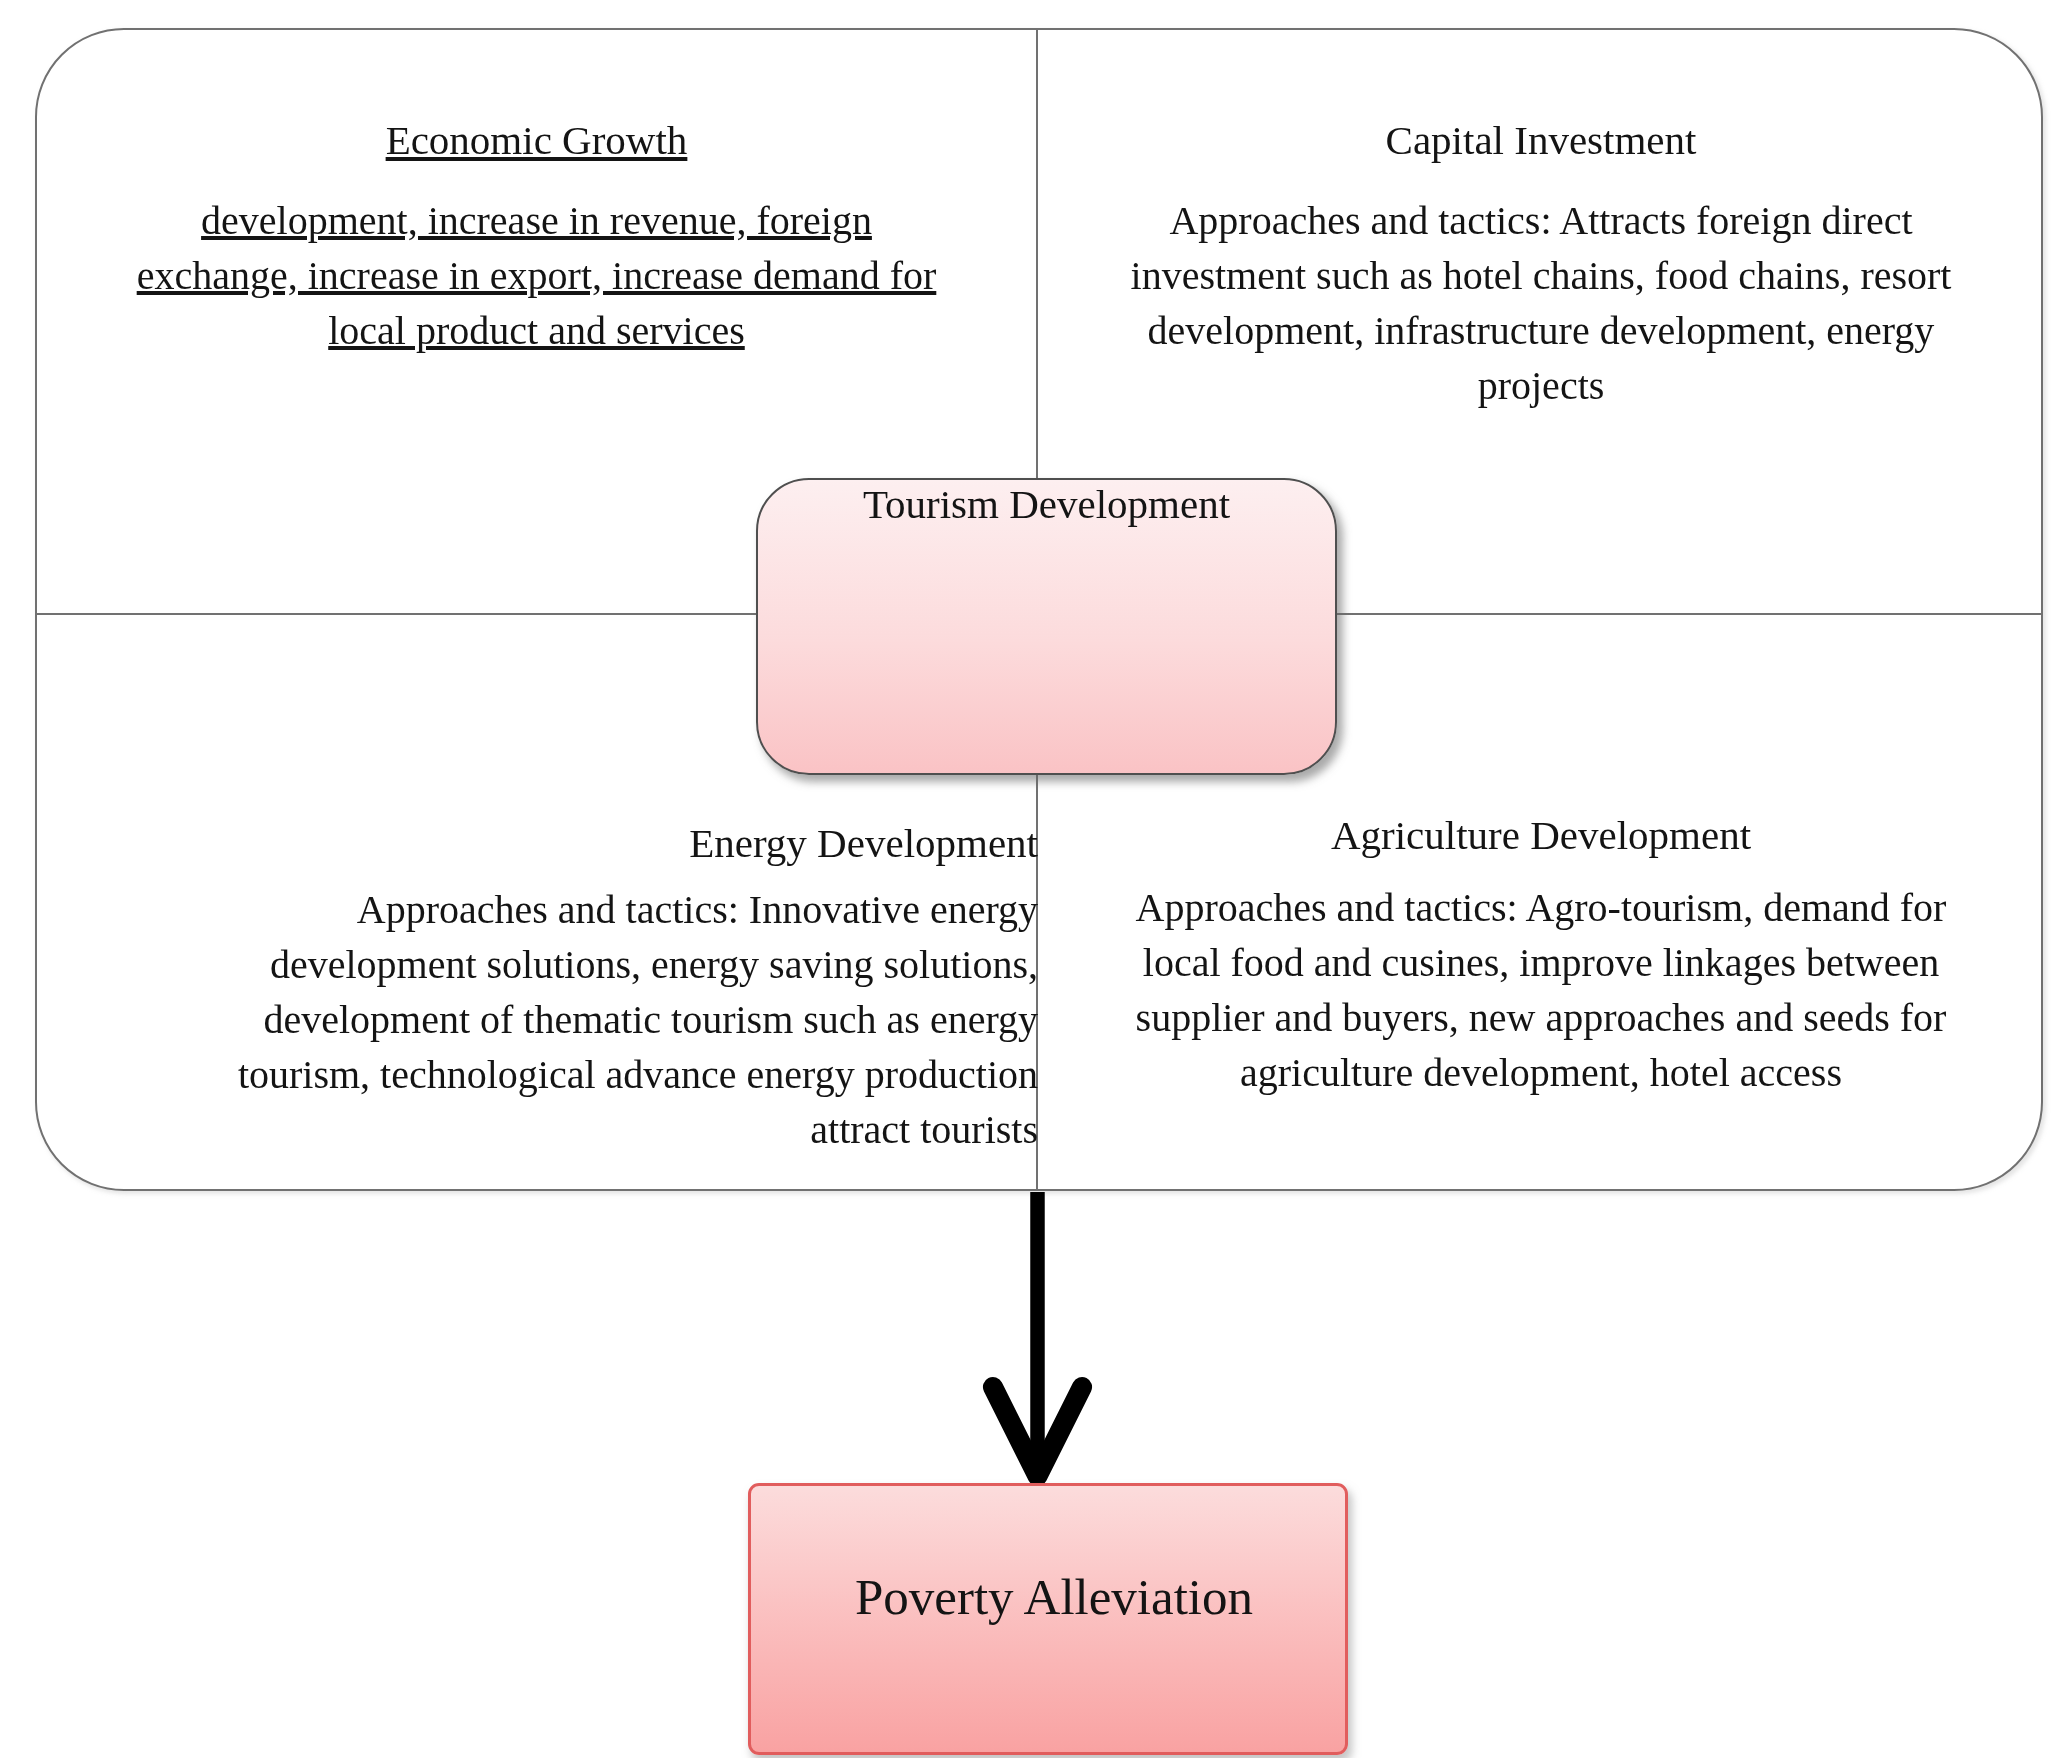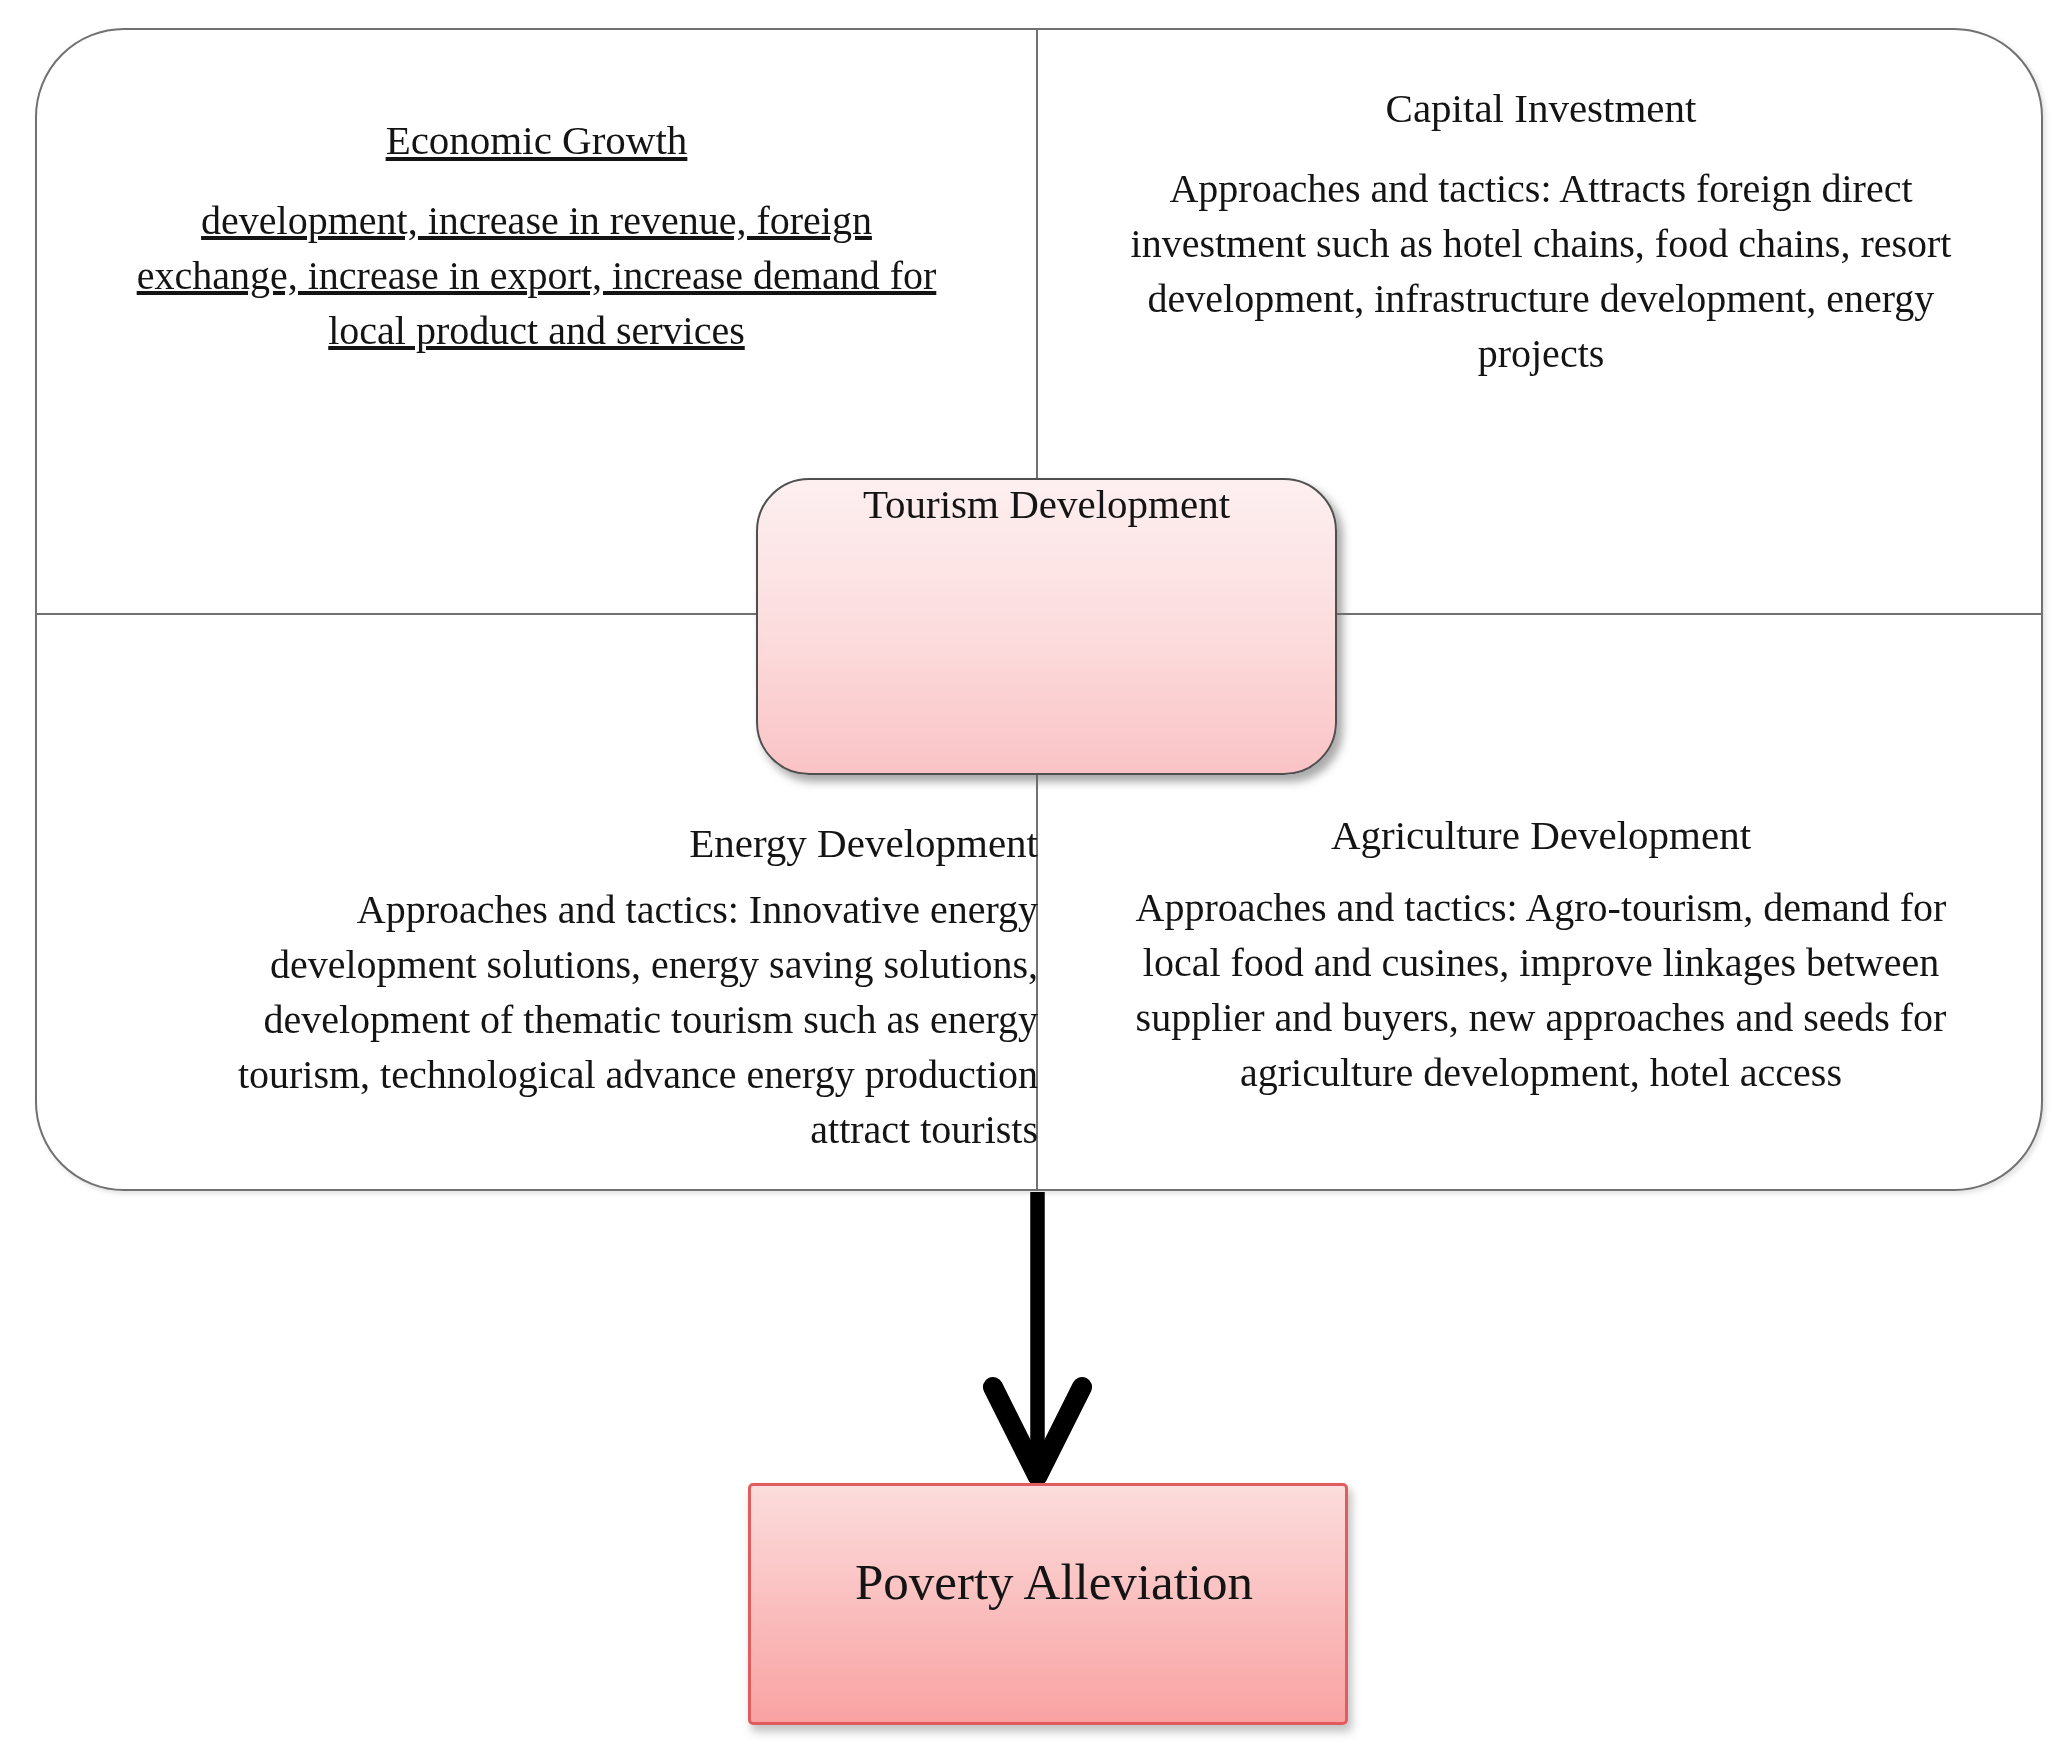--- a/index.html
+++ b/index.html
@@ -44,21 +44,21 @@
     left:35px; top:613px;
     width:2008px; height:2.2px;
     background:var(--line-gray);
   }
   .quadrant{
     position:absolute;
     box-sizing:border-box;
     text-align:center;
   }
   .q-tl{ left:35px;   top:28px;   width:1003px; height:586px; padding-top:84px;text-decoration:underline; }
-  .q-tr{ left:1039px; top:28px;   width:1004px; height:458px; padding-top:52px; }
+  .q-tr{ left:1039px; top:28px;   width:1004px; height:458px; padding-top:84px; }
   .q-bl{ left:35px;   top:615px; width:1003px; height:575px; padding-top:200px;text-align:right; }
   .q-br{ left:1039px; top:615px; width:1004px; height:575px; padding-top:192px; }
   .q-title{
     font-size:41px;
     line-height:56px;
     white-space:nowrap;
   }
   .q-tl .q-title,.q-tr .q-title{ margin-bottom:25px; }
   .q-bl .q-title{ margin-bottom:11px; }
   .q-br .q-title{ margin-bottom:16.7px; }
@@ -79,24 +79,24 @@
     display:flex;
     align-items:flex-start;
     justify-content:center;
     padding-bottom:20px;
     font-size:41px;
     z-index:5;
   }
   .poverty-box{
     position:absolute;
     left:748px; top:1483px;
-    width:600px; height:242px;
+    width:600px; height:272px;
     box-sizing:border-box;
     border:3.9px solid var(--poverty-border);
-    border-radius:5px;
+    border-radius:11px;
     background:linear-gradient(to bottom, var(--poverty-pink-light) 0%, var(--poverty-pink-deep) 100%);
     box-shadow:3.3px 6.7px 9px rgba(140,140,140,0.5);
     display:flex;
     align-items:center;
     justify-content:center;
     padding-bottom:45px;
     font-size:51px;
     z-index:5;
     padding-left:12px;
   }

